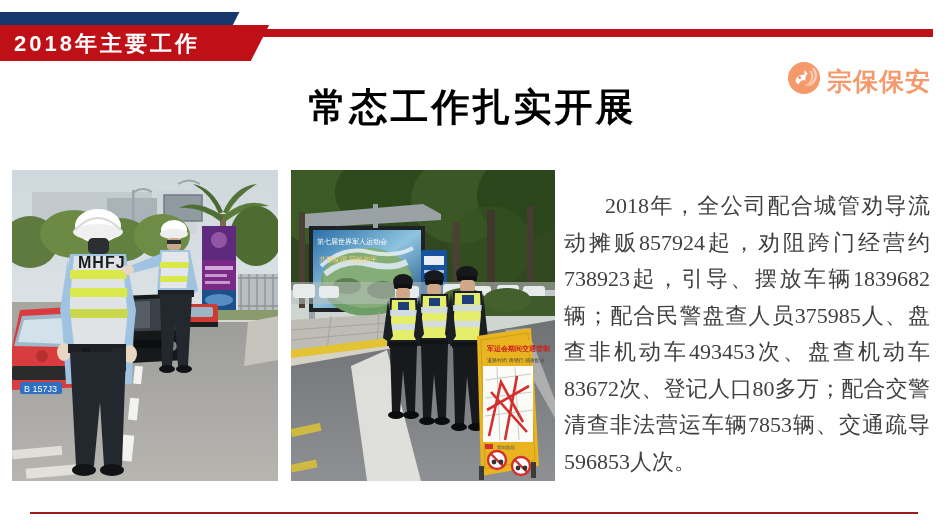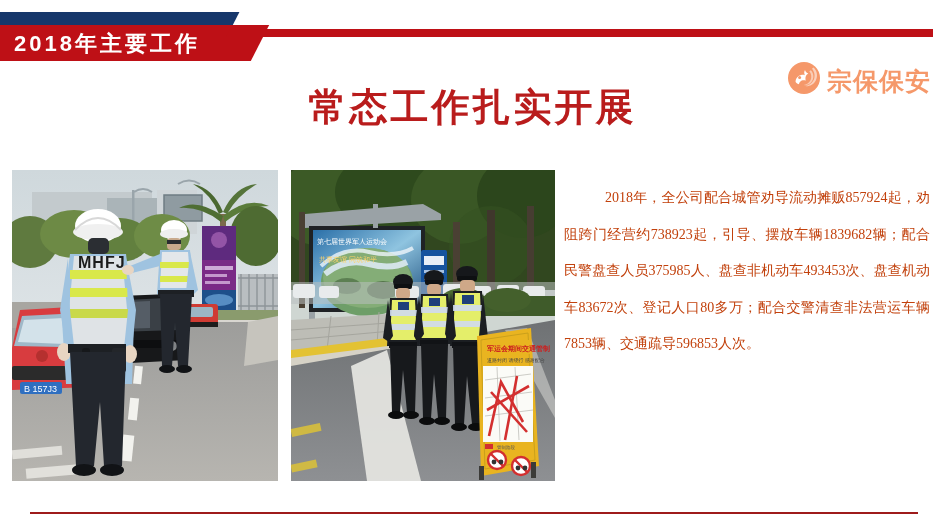--- a/index.html
+++ b/index.html
@@ -83,21 +83,21 @@
     white-space: nowrap;
     margin-top: 7px;
   }
 
   
   #slide-title {
     position: absolute;
     left: 0; top: 82px;
     width: 945px;
     text-align: center;
-    color: #b91c1c;
+    color: #000000;
     font-size: 38px;
     font-weight: bold;
     letter-spacing: 3px;
     white-space: nowrap;
   }
 
   
   .photo {
     position: absolute;
     overflow: hidden;
@@ -111,22 +111,22 @@
     left: 291px; top: 170px;
     width: 264px; height: 311px;
   }
   .photo svg { display: block; width: 100%; height: 100%; }
 
   
   #body-text {
     position: absolute;
     left: 564px; top: 166px;
     width: 366px;
-    color: #c2410c;
-    font-size: 14px;
+    color: #404040;
+    font-size: 22px;
     line-height: 36.5px;
     text-align: justify;
     text-justify: inter-ideograph;
     text-indent: 41px;
     font-family: "Liberation Serif", "DejaVu Serif", serif;
   }
 
   
   #footer-rule {
     position: absolute;

